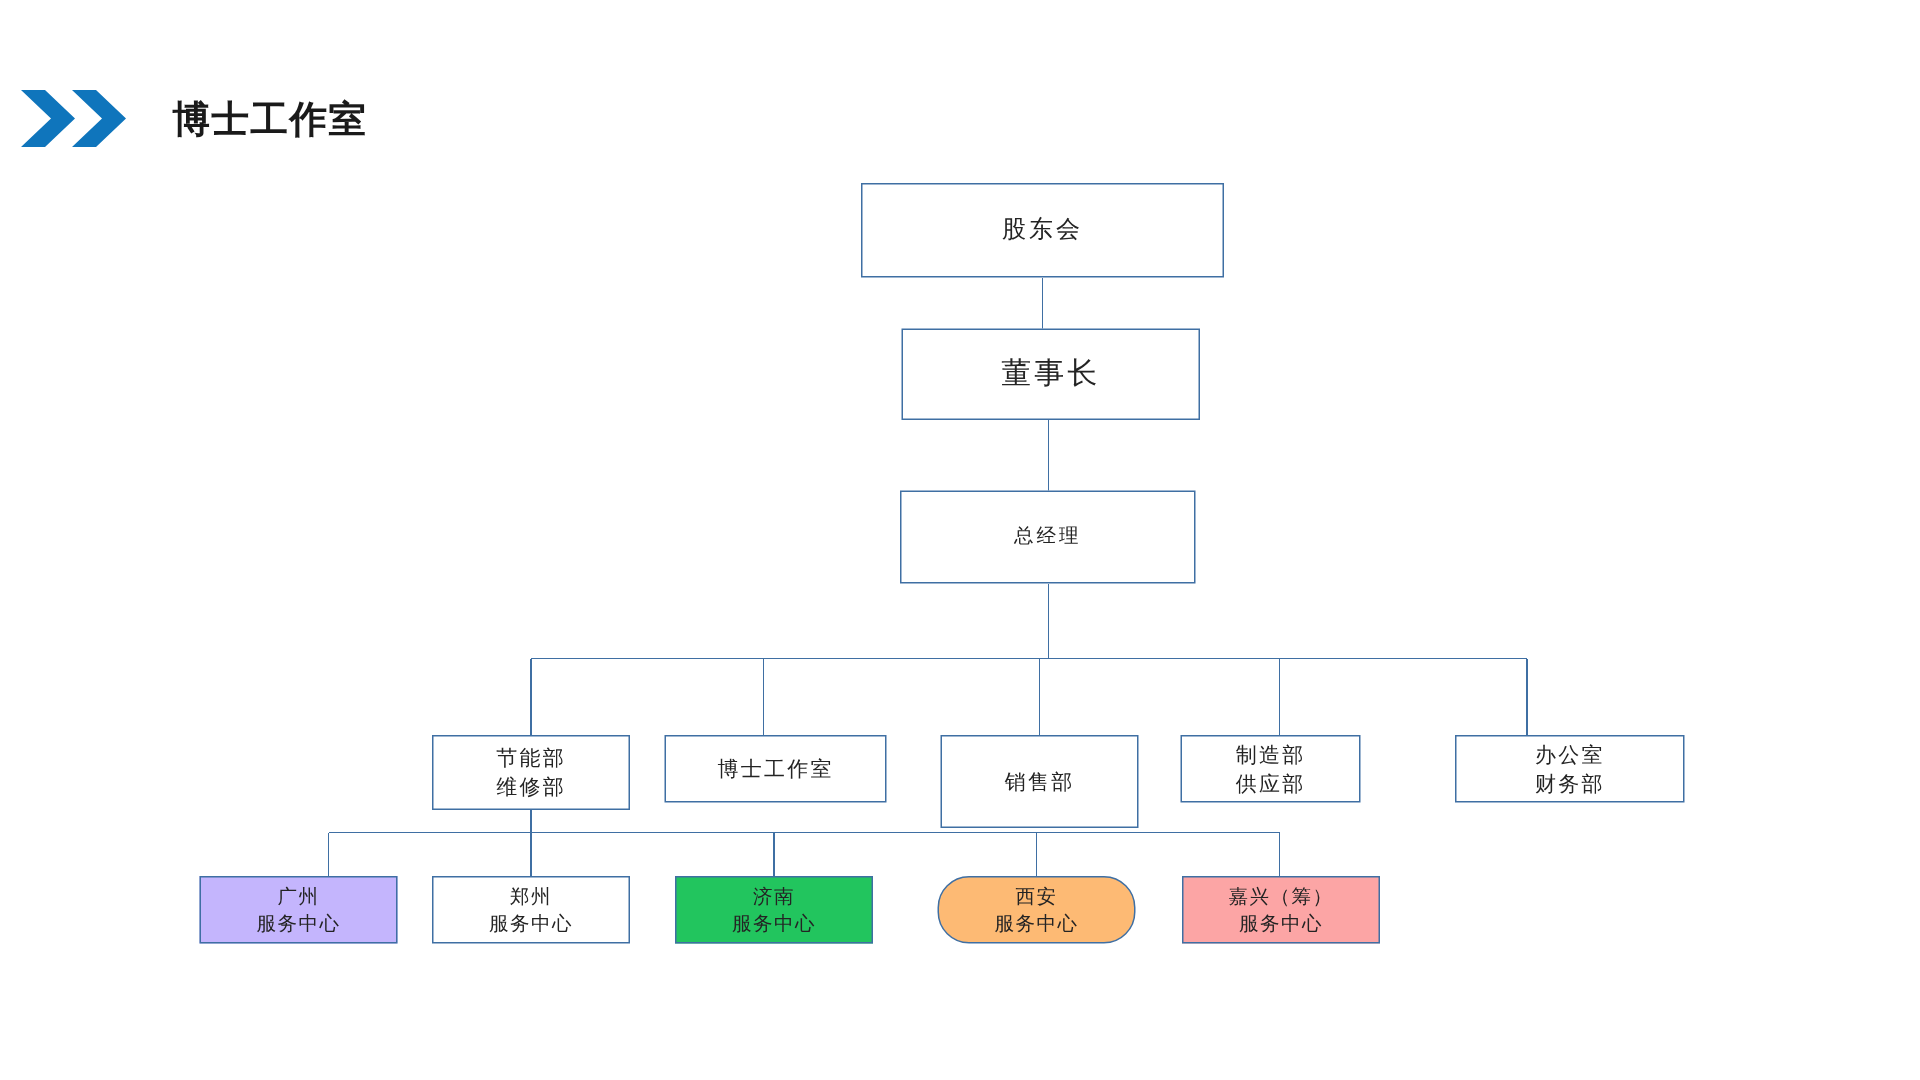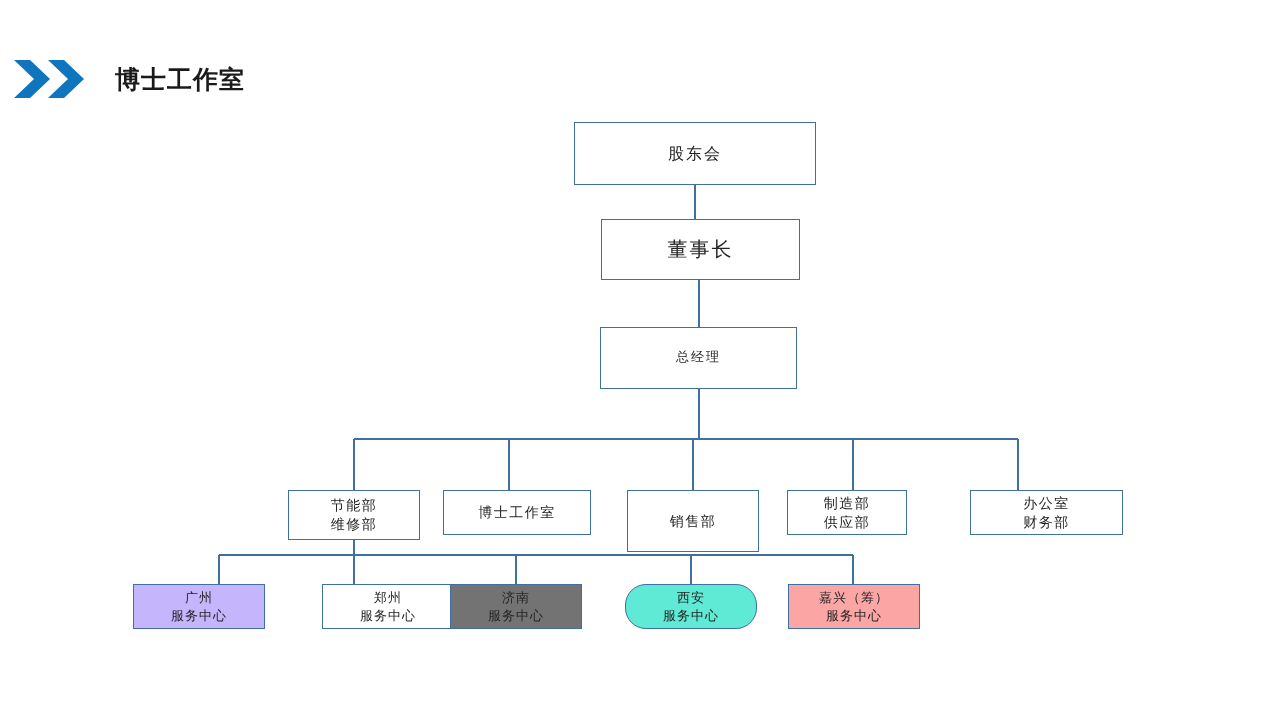--- a/index.html
+++ b/index.html
@@ -138,29 +138,29 @@
         <span class="line">供应部</span>
       </div>
       <div class="node level-4" style="left: 950px; top: 490px; width: 153px; height: 45px; border-color: rgb(63, 111, 163); background: rgb(255, 255, 255); margin-left: 20px;">
         <span class="line">办公室</span>
         <span class="line">财务部</span>
       </div>
       <div class="node level-5" style="left: 133px; top: 584px; width: 132px; height: 45px; border-color: rgb(63, 111, 163); background: #c4b5fd;">
         <span class="line">广州</span>
         <span class="line">服务中心</span>
       </div>
-      <div class="node level-5" style="left: 288px; top: 584px; width: 132px; height: 45px; border-color: rgb(63, 111, 163); background: rgb(255, 255, 255); margin-left: 34px;">
+      <div class="node level-5" style="left: 288px; top: 584px; width: 132px; height: 45px; border-color: rgb(63, 111, 163); background: rgb(255, 255, 255);">
         <span class="line">郑州</span>
         <span class="line">服务中心</span>
       </div>
-      <div class="node level-5" style="left: 450px; top: 584px; width: 132px; height: 45px; border-color: rgb(63, 111, 163); background: #737373;">
+      <div class="node level-5" style="left: 450px; top: 584px; width: 132px; height: 45px; border-color: rgb(63, 111, 163); background: #22c55e;">
         <span class="line">济南</span>
         <span class="line">服务中心</span>
       </div>
-      <div class="node level-5" style="left: 625px; top: 584px; width: 132px; height: 45px; border-color: rgb(63, 111, 163); background: #5eead4; border-radius: 21px;">
+      <div class="node level-5" style="left: 625px; top: 584px; width: 132px; height: 45px; border-color: rgb(63, 111, 163); background: #fdba74; border-radius: 21px;">
         <span class="line">西安</span>
         <span class="line">服务中心</span>
       </div>
       <div class="node level-5" style="left: 788px; top: 584px; width: 132px; height: 45px; border-color: rgb(63, 111, 163); background: #fca5a5;">
         <span class="line">嘉兴（筹）</span>
         <span class="line">服务中心</span>
       </div>
     </div>
 </div>
 

